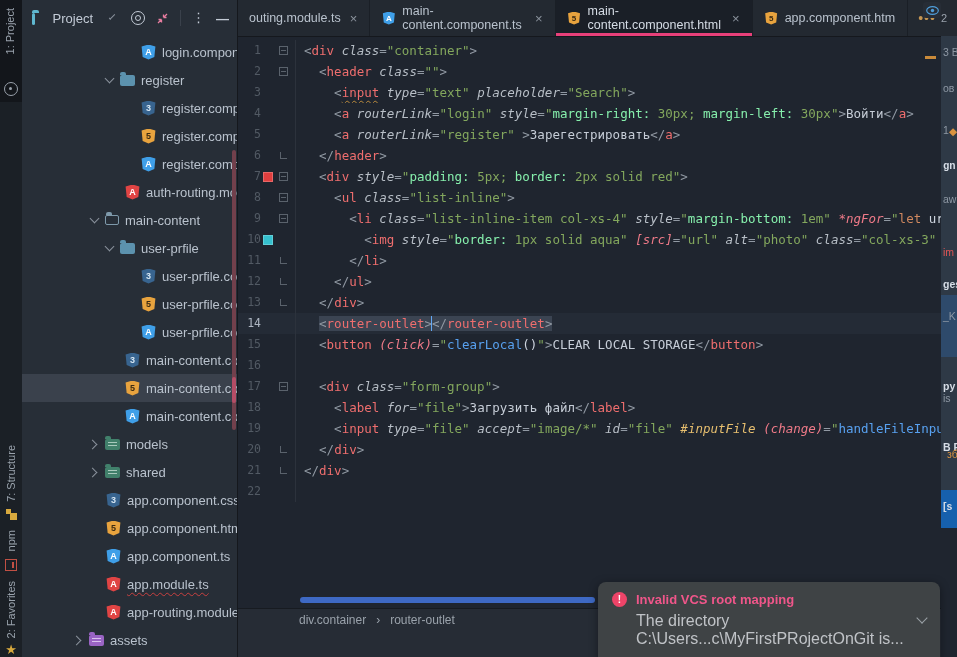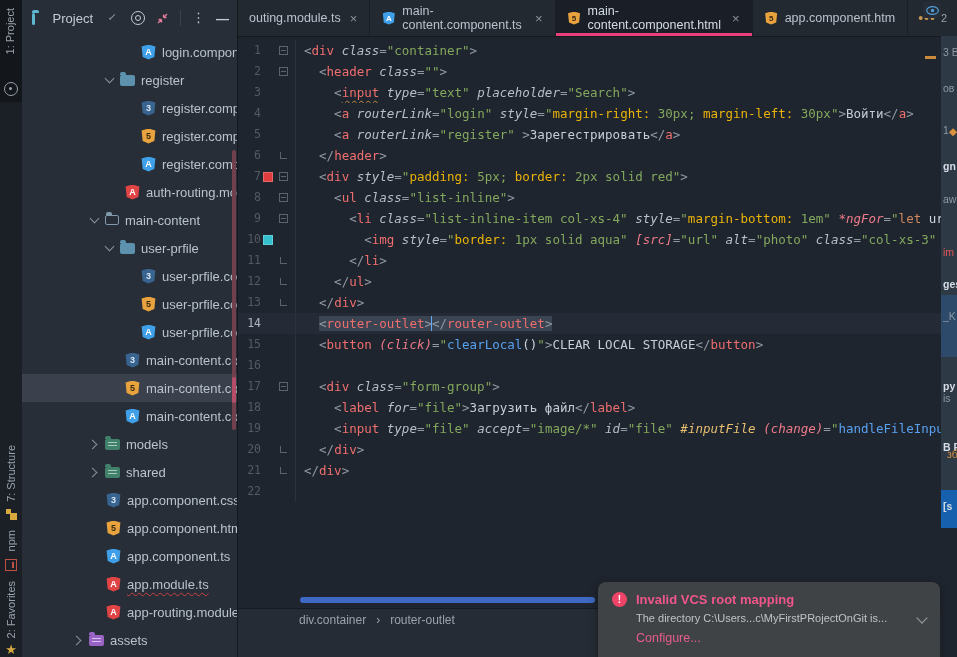--- a/index.html
+++ b/index.html
@@ -86,21 +86,21 @@
   .fstart:before{content:"";position:absolute;left:1px;top:2.5px;width:5px;height:1px;background:#5a626c;}
   .fend{width:6px;height:6px;border-left:1px solid #5a626c;border-bottom:1px solid #5a626c;}
   .ct{flex:1;white-space:pre;overflow:hidden;padding-left:8px;}
   .tk-b{color:#9199a3;}
   .tk-t{color:#ef6e6e;}
   .tk-tw{color:#ef6e6e;text-decoration:underline wavy #b98a3c 1px;text-underline-offset:3px;}
   .tk-a{color:#b8bfc7;font-style:italic;}
   .tk-n{color:#ef7a88;font-style:italic;}
   .tk-r{color:#e7bf6f;font-style:italic;}
   .tk-s{color:#83a75d;}
-  .tk-c{color:#eab308;}
+  .tk-c{color:#86efac;}
   .tk-x{color:#c6cdd7;}
   .tk-f{color:#58a1f0;}
   .tk-k{color:#d0885f;}
   .tk-v{color:#cdd4de;}
   .hl{background:#3b4452;}
   .tk-ct{display:inline-block;width:2px;height:15px;background:#63a8f5;vertical-align:text-bottom;margin:0 -1px;}
   .eye-box{position:absolute;left:686px;top:2px;width:18px;height:16px;background:#272d36;border-radius:3px;display:flex;align-items:center;justify-content:center;}
   .stripe-mark{position:absolute;left:688px;top:56px;width:11px;height:3px;background:#c98a3a;}
   .hscroll{position:absolute;left:63px;top:597px;width:295px;height:6px;background:#3e69c4;border-radius:3px;}
   .crumbs{position:absolute;left:0;top:608px;width:704px;height:49px;background:#262c35;border-top:1px solid #171b21;
@@ -112,21 +112,21 @@
   .frag{position:absolute;font-size:10.5px;white-space:nowrap;}
   .frag.dim{color:#8e98a4;}.frag.lit{color:#d6dde6;font-weight:bold;}
   .frag.red{color:#e05555;text-align:right;}.frag.orange{color:#d9923f;}
   
   .notif{position:absolute;left:598px;top:582px;width:342px;height:80px;background:#3f4345;border-radius:8px 8px 0 0;
          box-shadow:0 2px 10px rgba(0,0,0,.4);z-index:10;padding:10px 14px;box-sizing:border-box;}
   .n-head{display:flex;align-items:center;gap:9px;}
   .n-ico{width:15px;height:15px;border-radius:50%;background:#ee4468;color:#fff;font-size:10px;font-weight:bold;
          display:flex;align-items:center;justify-content:center;flex:0 0 auto;}
   .n-title{color:#f0568a;font-weight:bold;font-size:13px;}
-  .n-body{color:#c0c3c7;font-size:11px;margin:5px 0 6px 24px;}
+  .n-body{color:#c0c3c7;font-size:16px;margin:5px 0 6px 24px;}
   .n-chev{position:absolute;right:14px;top:32px;width:7px;height:7px;border-right:1.5px solid #9aa0a6;border-bottom:1.5px solid #9aa0a6;transform:rotate(45deg);}
   .n-link{color:#e85d8b;font-size:12.5px;margin-left:24px;}
 </style>
 </head>
 <body>
 
 <div class="app">
 
   <div class="activity">
     <div class="top-tab">
@@ -511,21 +511,21 @@
     </div>
   </div>
 
   <div class="sliver" id="sliver">
     <div class="blk1"></div>
     <div class="blk2"></div>
   <div class="frag dim" style="top: 10px; left: 2px;">3 B</div>
       <div class="frag dim" style="top: 46px; left: 2px;">ов</div>
       <div class="frag dim" style="top: 88px; left: 2px;">1</div>
       <div class="frag orange" style="top: 89px; left: 8px;">◆</div>
-      <div class="frag lit" style="top: 124px; left: 2px;">gn</div>
+      <div class="frag lit" style="top: 124px; left: 2px; font-family: Liberation Mono, monospace;">gn</div>
       <div class="frag dim" style="top: 157px; left: 2px;">aw</div>
       <div class="frag red" style="top: 210px; left: 2px;">im</div>
       <div class="frag lit" style="top: 242px; left: 2px;">ges</div>
       <div class="frag dim" style="top: 274px; left: 2px;">_K</div>
       <div class="frag lit" style="top: 344px; left: 2px; text-align: center;">py</div>
       <div class="frag dim" style="top: 356px; left: 2px;">is</div>
       <div class="frag lit" style="top: 405px; left: 2px;">B R</div>
       <div class="frag orange" style="top: 412px; left: 6px;">збр</div>
       <div class="frag lit" style="top: 464px; left: 2px;">[s</div>
       <div class="frag dim" style="top: 492px; left: 2px;">pa</div>

